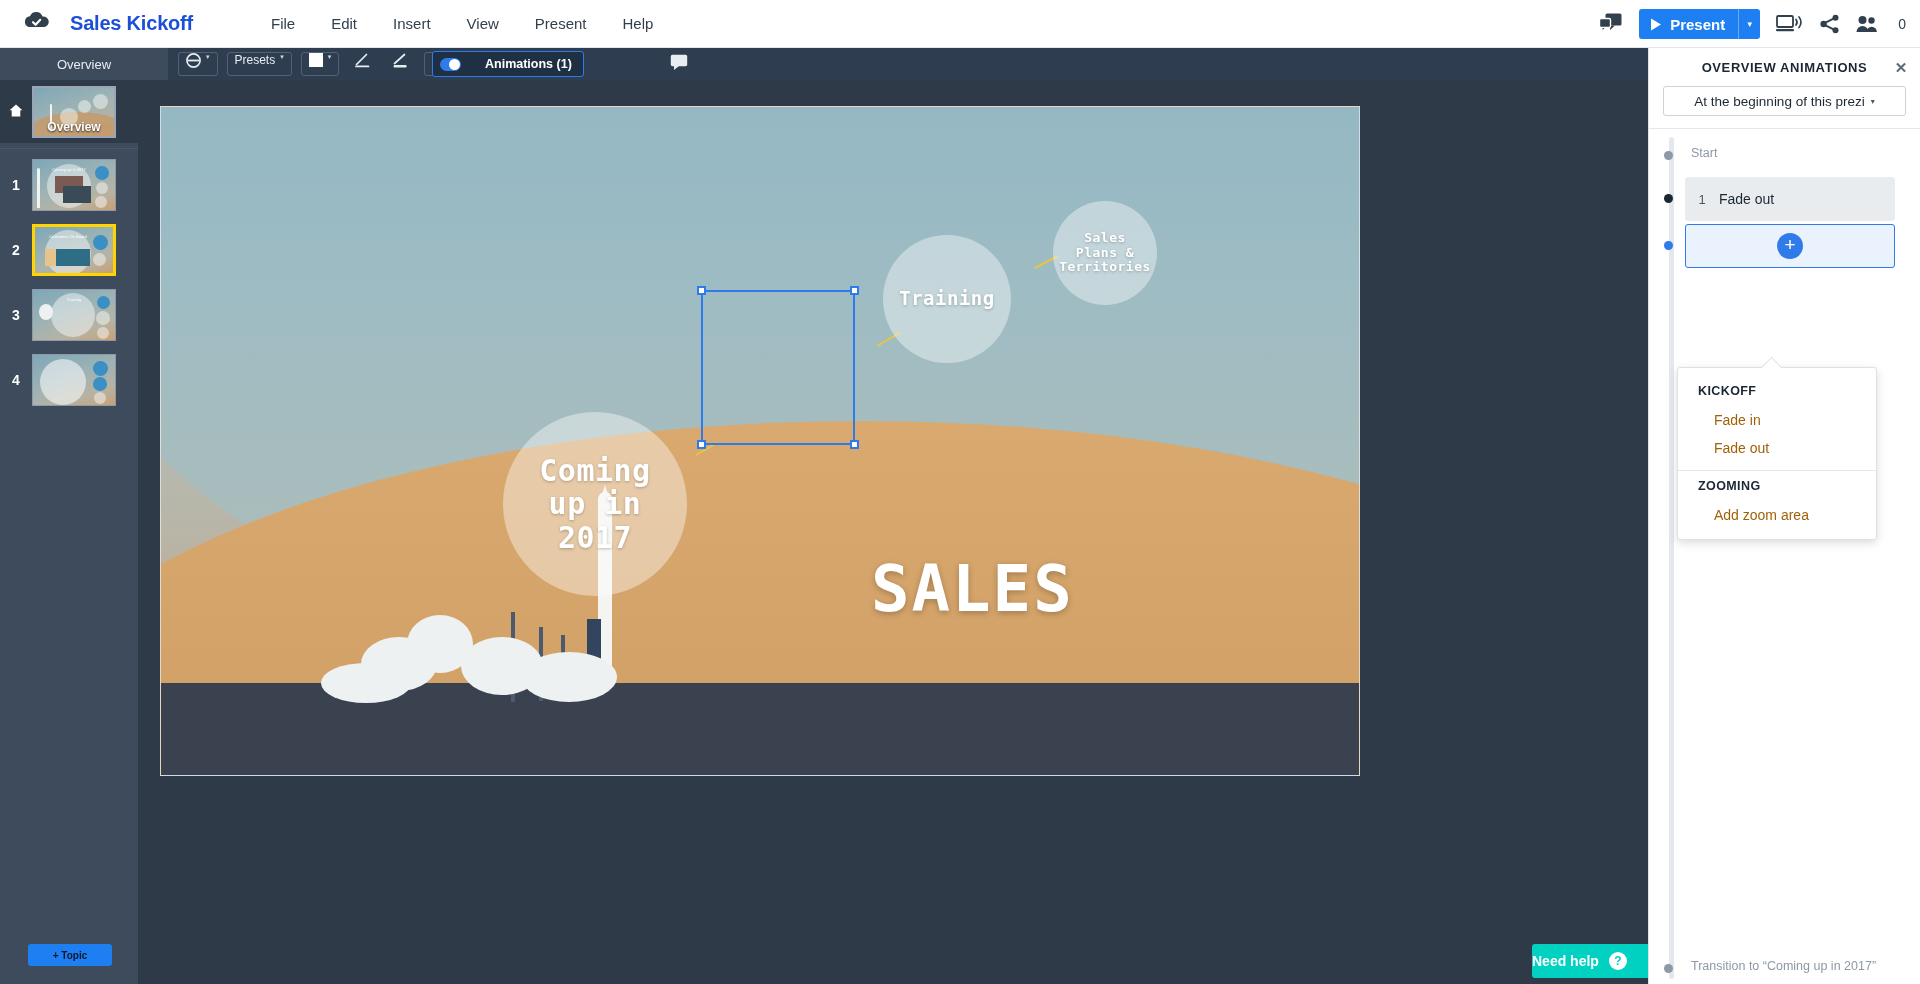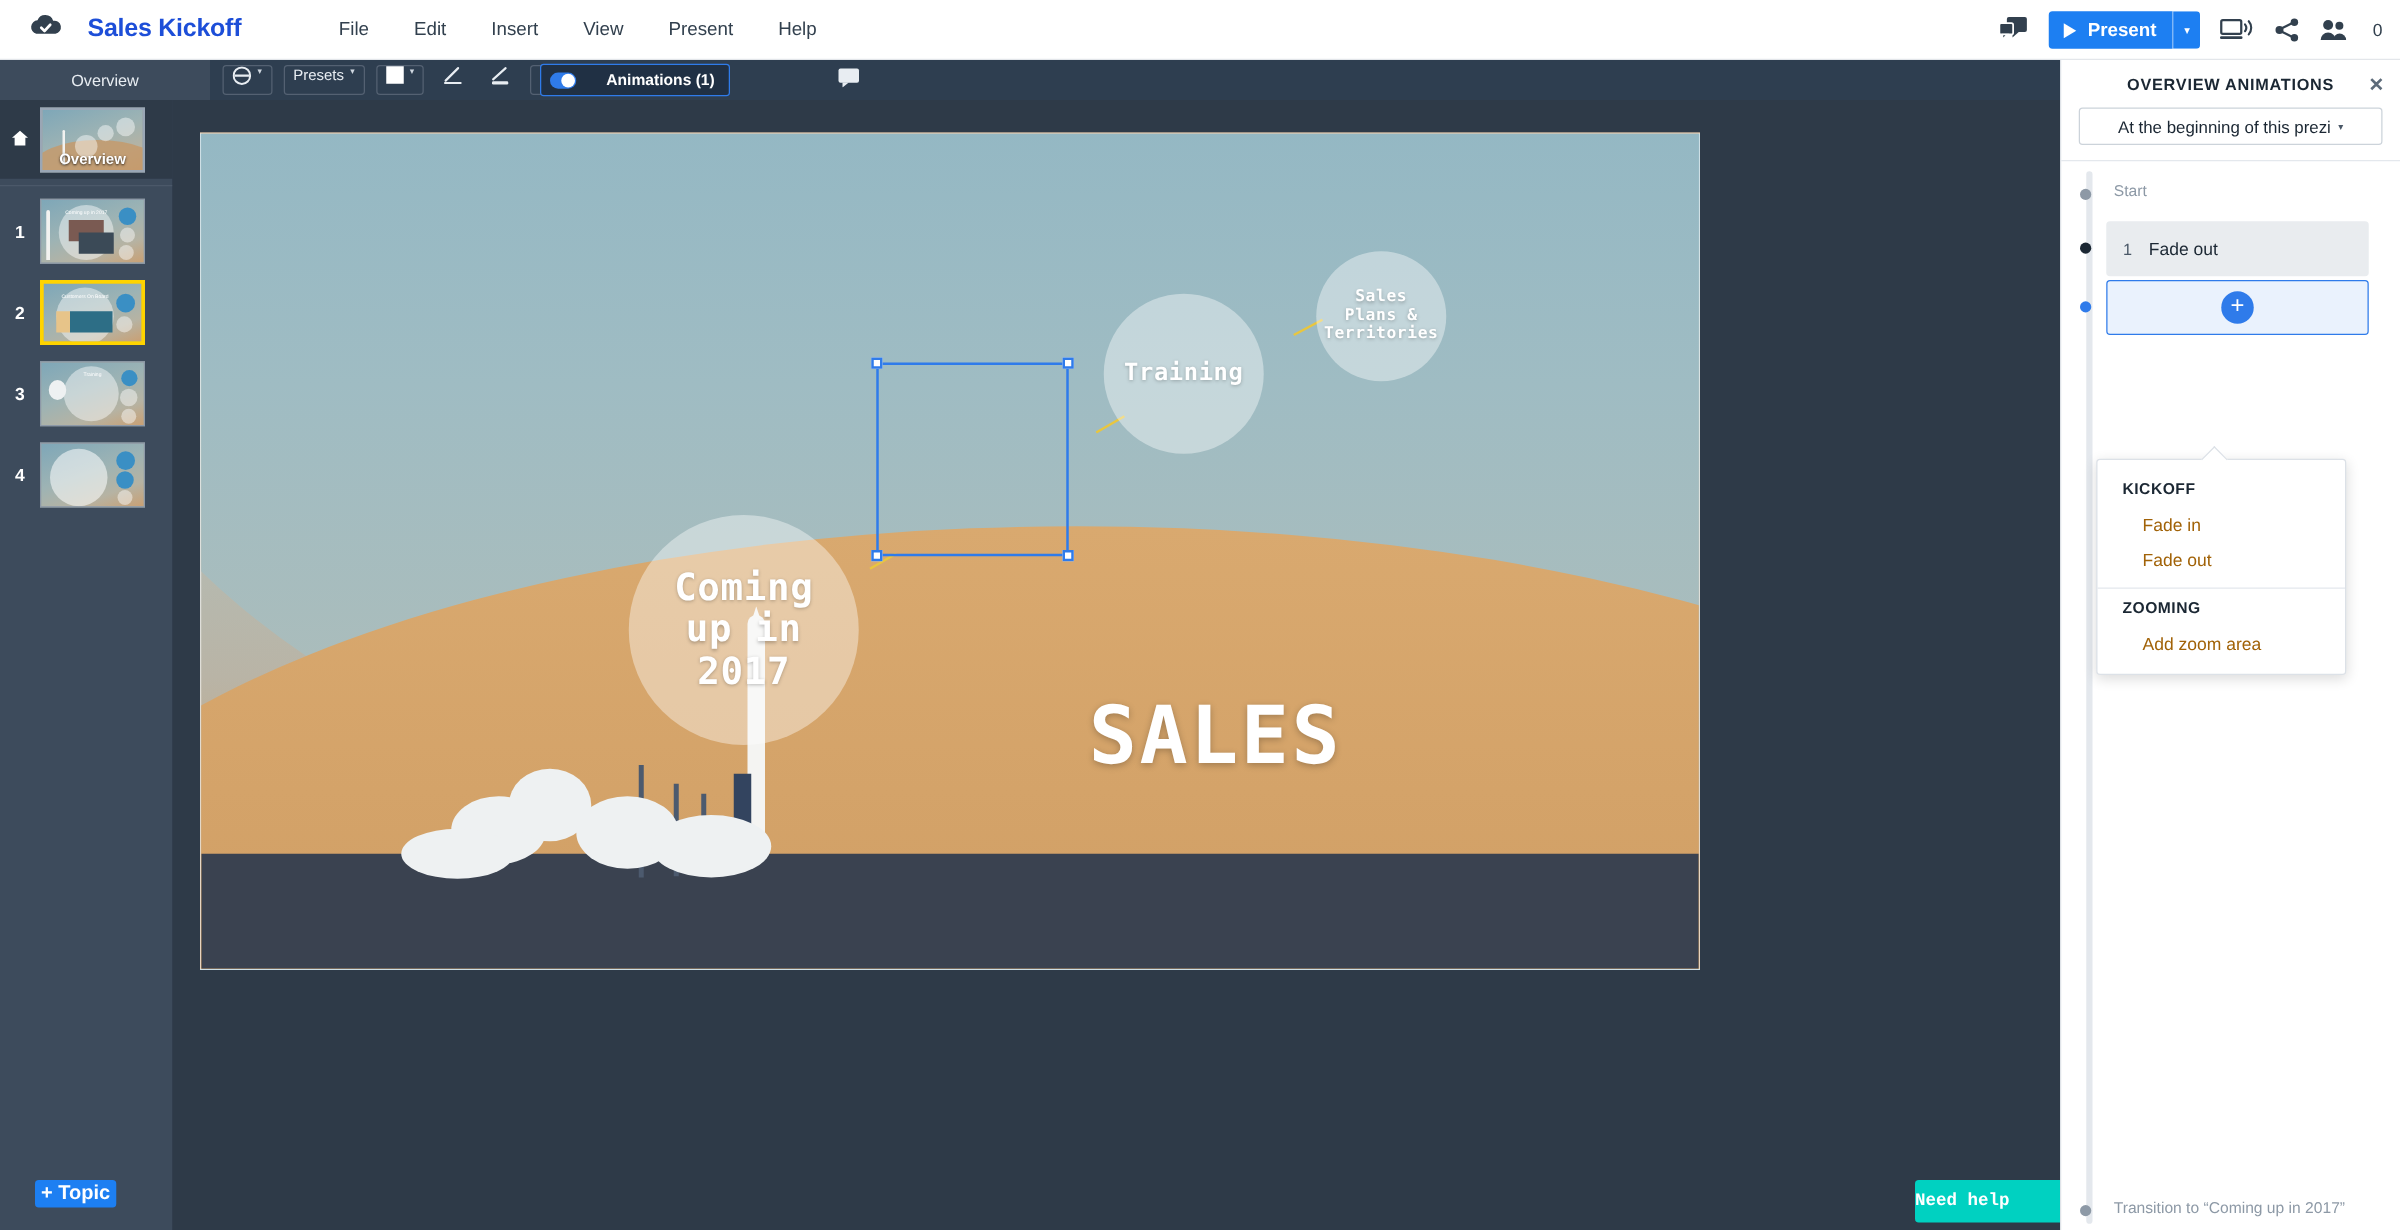--- a/index.html
+++ b/index.html
@@ -84,22 +84,22 @@
   }
   .overview-row { background: #2e3a48; height: 63px; }
   .overview-row .thumb { border: 2px solid #9aa6b5; }
   .overview-row .home-icon { width: 32px; text-align: center; color: #fff; font-size: 14px; }
   .overview-label {
     position: absolute; left: 0; right: 0; bottom: 2px; text-align: center;
     color: #fff; font-size: 12px; font-weight: 700; text-shadow: 0 1px 2px rgba(0,0,0,.8);
   }
   .thumb.selected { border: 3px solid #ffd400; }
   .topic-btn {
-    position: absolute; left: 28px; bottom: 18px; width: 65px; height: 22px;
-    background: #1d7ff2; color: #ffffff; font-size: 16px; font-weight: 600;
+    position: absolute; left: 28px; bottom: 18px; width: 84px; height: 22px;
+    background: #1d7ff2; color: #0f172a; font-size: 10px; font-weight: 600;
     display: flex; align-items: center; justify-content: center; border-radius: 3px; cursor: pointer;
   }
   .sb-divider { position:absolute; left:0; width:138px; height:1px; background:#4b5869; }
 
   
   .t-sky { position:absolute; inset:0; background: linear-gradient(160deg,#7ea7b8 0%,#9db3b4 45%,#b6b3a3 75%,#c9a074 100%); }
   .t-dune { position:absolute; left:-10%; bottom:-40%; width:130%; height:90%; border-radius:50% 50% 0 0; background:#c49a6c; opacity:.85; }
   .t-circle { position:absolute; border-radius:50%; background:rgba(255,255,255,.45); }
   .t-circle.blue { background:#3a8fc4; }
   .t-txt { position:absolute; color:#fff; font-size:4px; line-height:1.1; text-align:center; }
@@ -156,22 +156,22 @@
   .rocket-body { position:absolute; left:437px; top:385px; width:14px; height:185px; background:#f4f4f2; border-radius:7px 7px 2px 2px; }
   .rocket-nose { position:absolute; left:437px; top:378px; width:14px; height:22px; background:#f4f4f2;
     clip-path: polygon(50% 0, 100% 100%, 0 100%); }
   .rocket-fin { position:absolute; background:#33445f; }
   .tower { position:absolute; background:#4c5a6e; width:4px; }
   .smoke { position:absolute; border-radius:50%; background:#eef1f2; }
 
   .need-help {
     position: absolute; right: 0px; bottom: 6px; width: 150px; height: 34px;
     background: #00d1c1; color: #fff; font-size: 14px; font-weight: 700;
-    display: flex; align-items: center; justify-content: space-between; gap: 10px;
-    border-radius: 3px 0 0 3px; cursor: pointer; font-family: Liberation Mono, monospace;
+    display: flex; align-items: center; justify-content: flex-start; gap: 10px;
+    border-radius: 3px 0 0 3px; cursor: pointer;
   }
   .help-q { width:18px; height:18px; border-radius:50%; background:#fff; color:#00d1c1;
     font-size:12px; display:flex; align-items:center; justify-content:center; font-weight:700; }
 
   
   .right-panel {
     position: absolute; right: 0; top: 48px; width: 272px; height: 936px;
     background: #ffffff; border-left: 1px solid #dfe3e8;
   }
   .rp-header {

